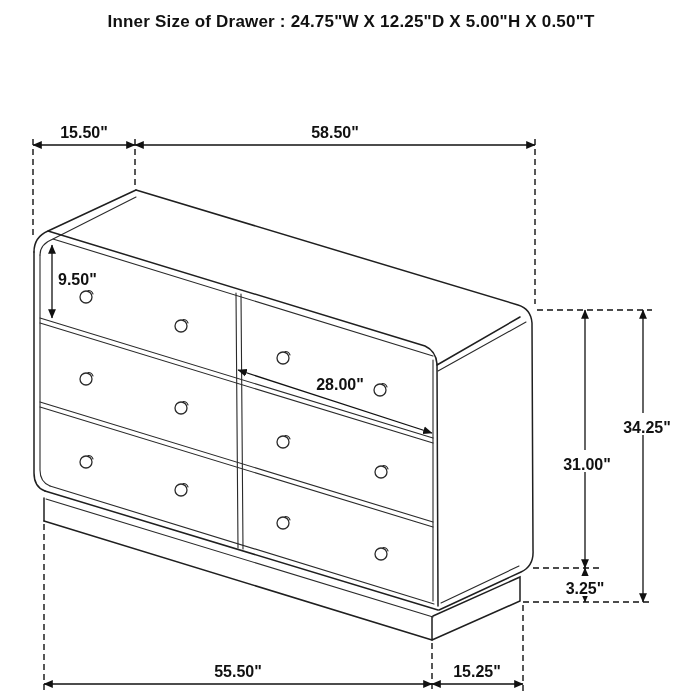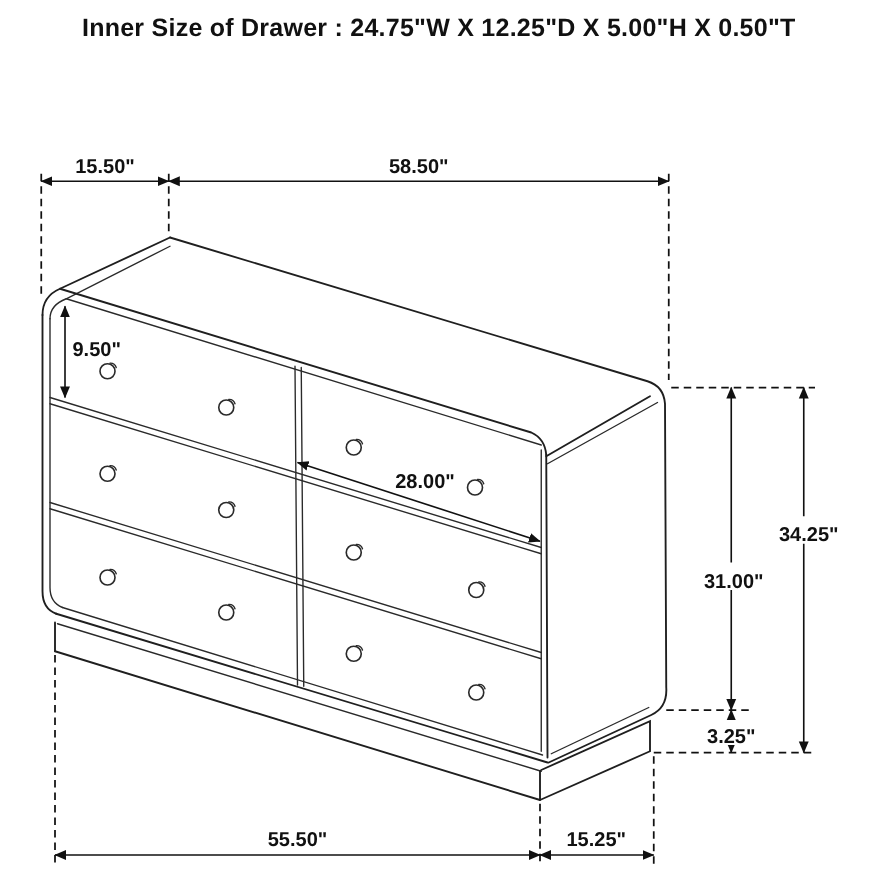--- a/index.html
+++ b/index.html
@@ -2,21 +2,21 @@
 <html><head>
 <meta charset="utf-8">
 <style>
   html,body{margin:0;padding:0;}
   body{
     width:700px;height:700px;background:#ffffff;overflow:hidden;position:relative;
     font-family:"Liberation Sans", sans-serif;
   }
   .title{
     position:absolute;top:12px;left:2px;right:0;text-align:center;
-    font-size:20px;font-weight:bold;color:#111;letter-spacing:.2px;
+    font-size:17px;font-weight:bold;color:#111;letter-spacing:.2px;
   }
   svg{position:absolute;top:0;left:0;}
   .ln{stroke:#1f1f1f;stroke-width:1.5;fill:none;stroke-linecap:round;}
   .thin{stroke:#2a2a2a;stroke-width:1.1;fill:none;stroke-linecap:round;}
   .dim{stroke:#111;stroke-width:1.3;fill:none;}
   .ext{stroke:#111;stroke-width:1.4;fill:none;stroke-dasharray:6 4;}
   .knob{stroke:#2a2a2a;stroke-width:1.3;fill:#ffffff;}
   .dimtxt{font-family:"Liberation Sans", sans-serif;font-size:16px;font-weight:bold;fill:#111;}
   .mask{fill:#ffffff;}
 </style>

